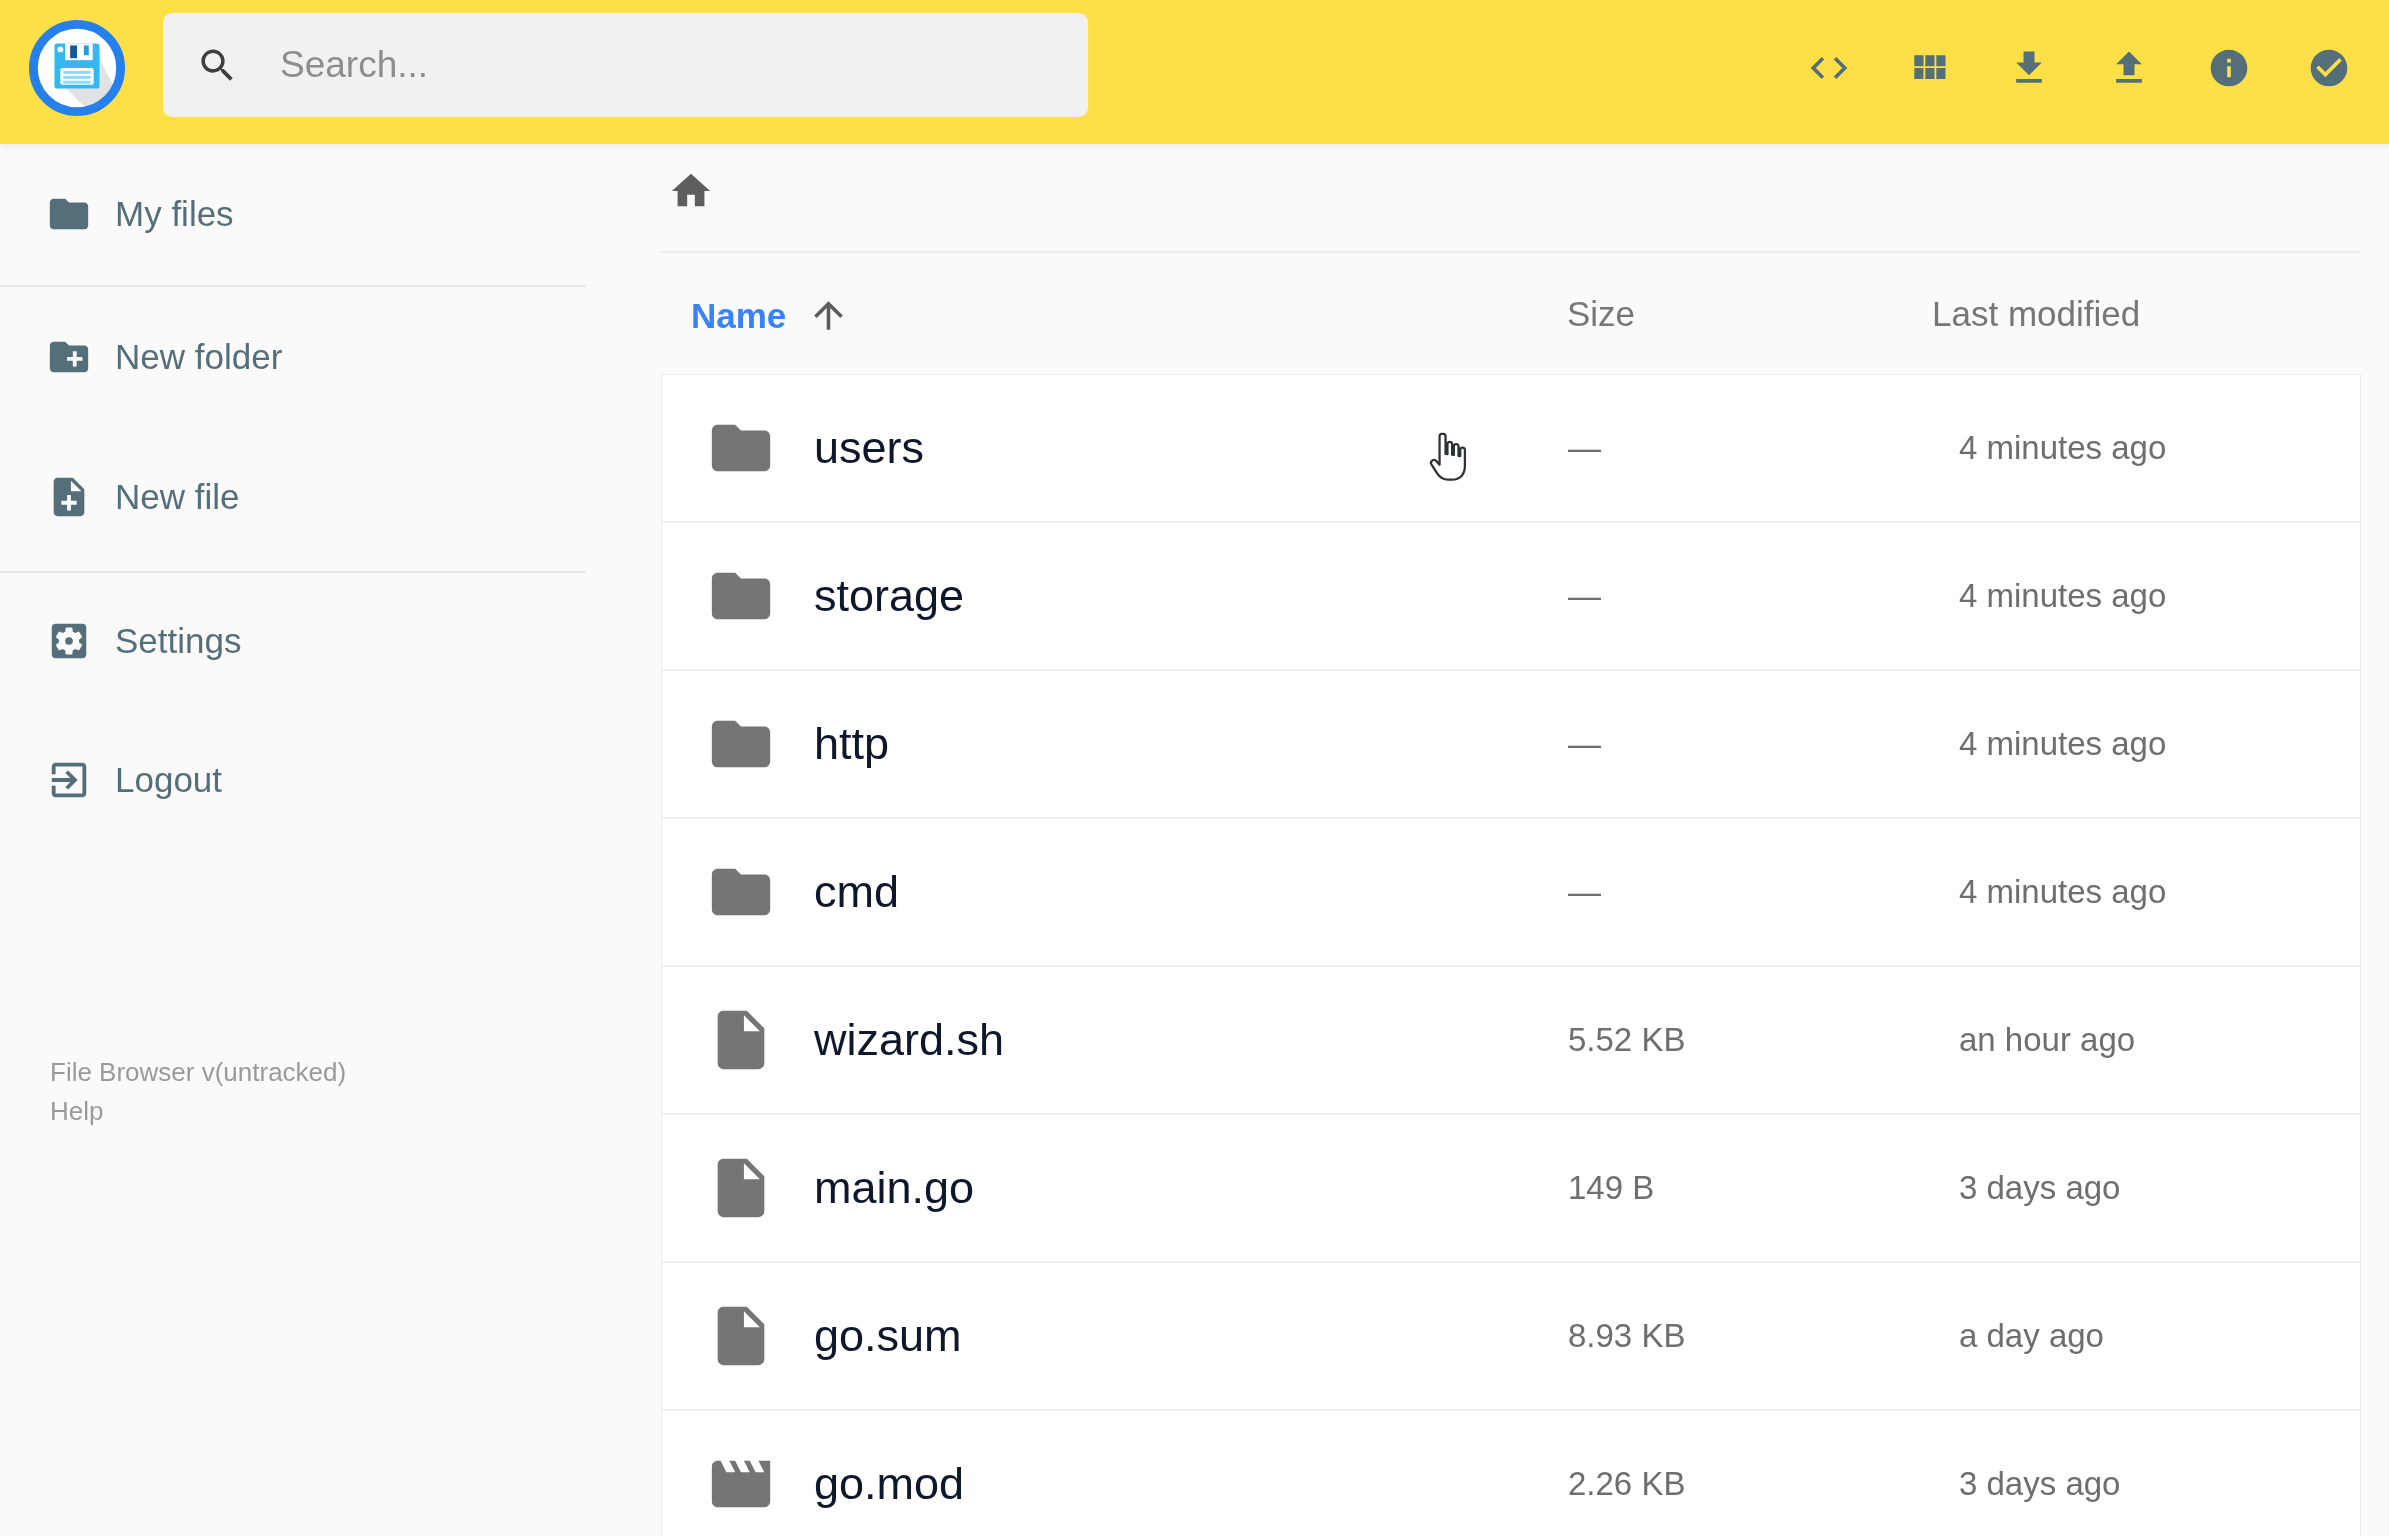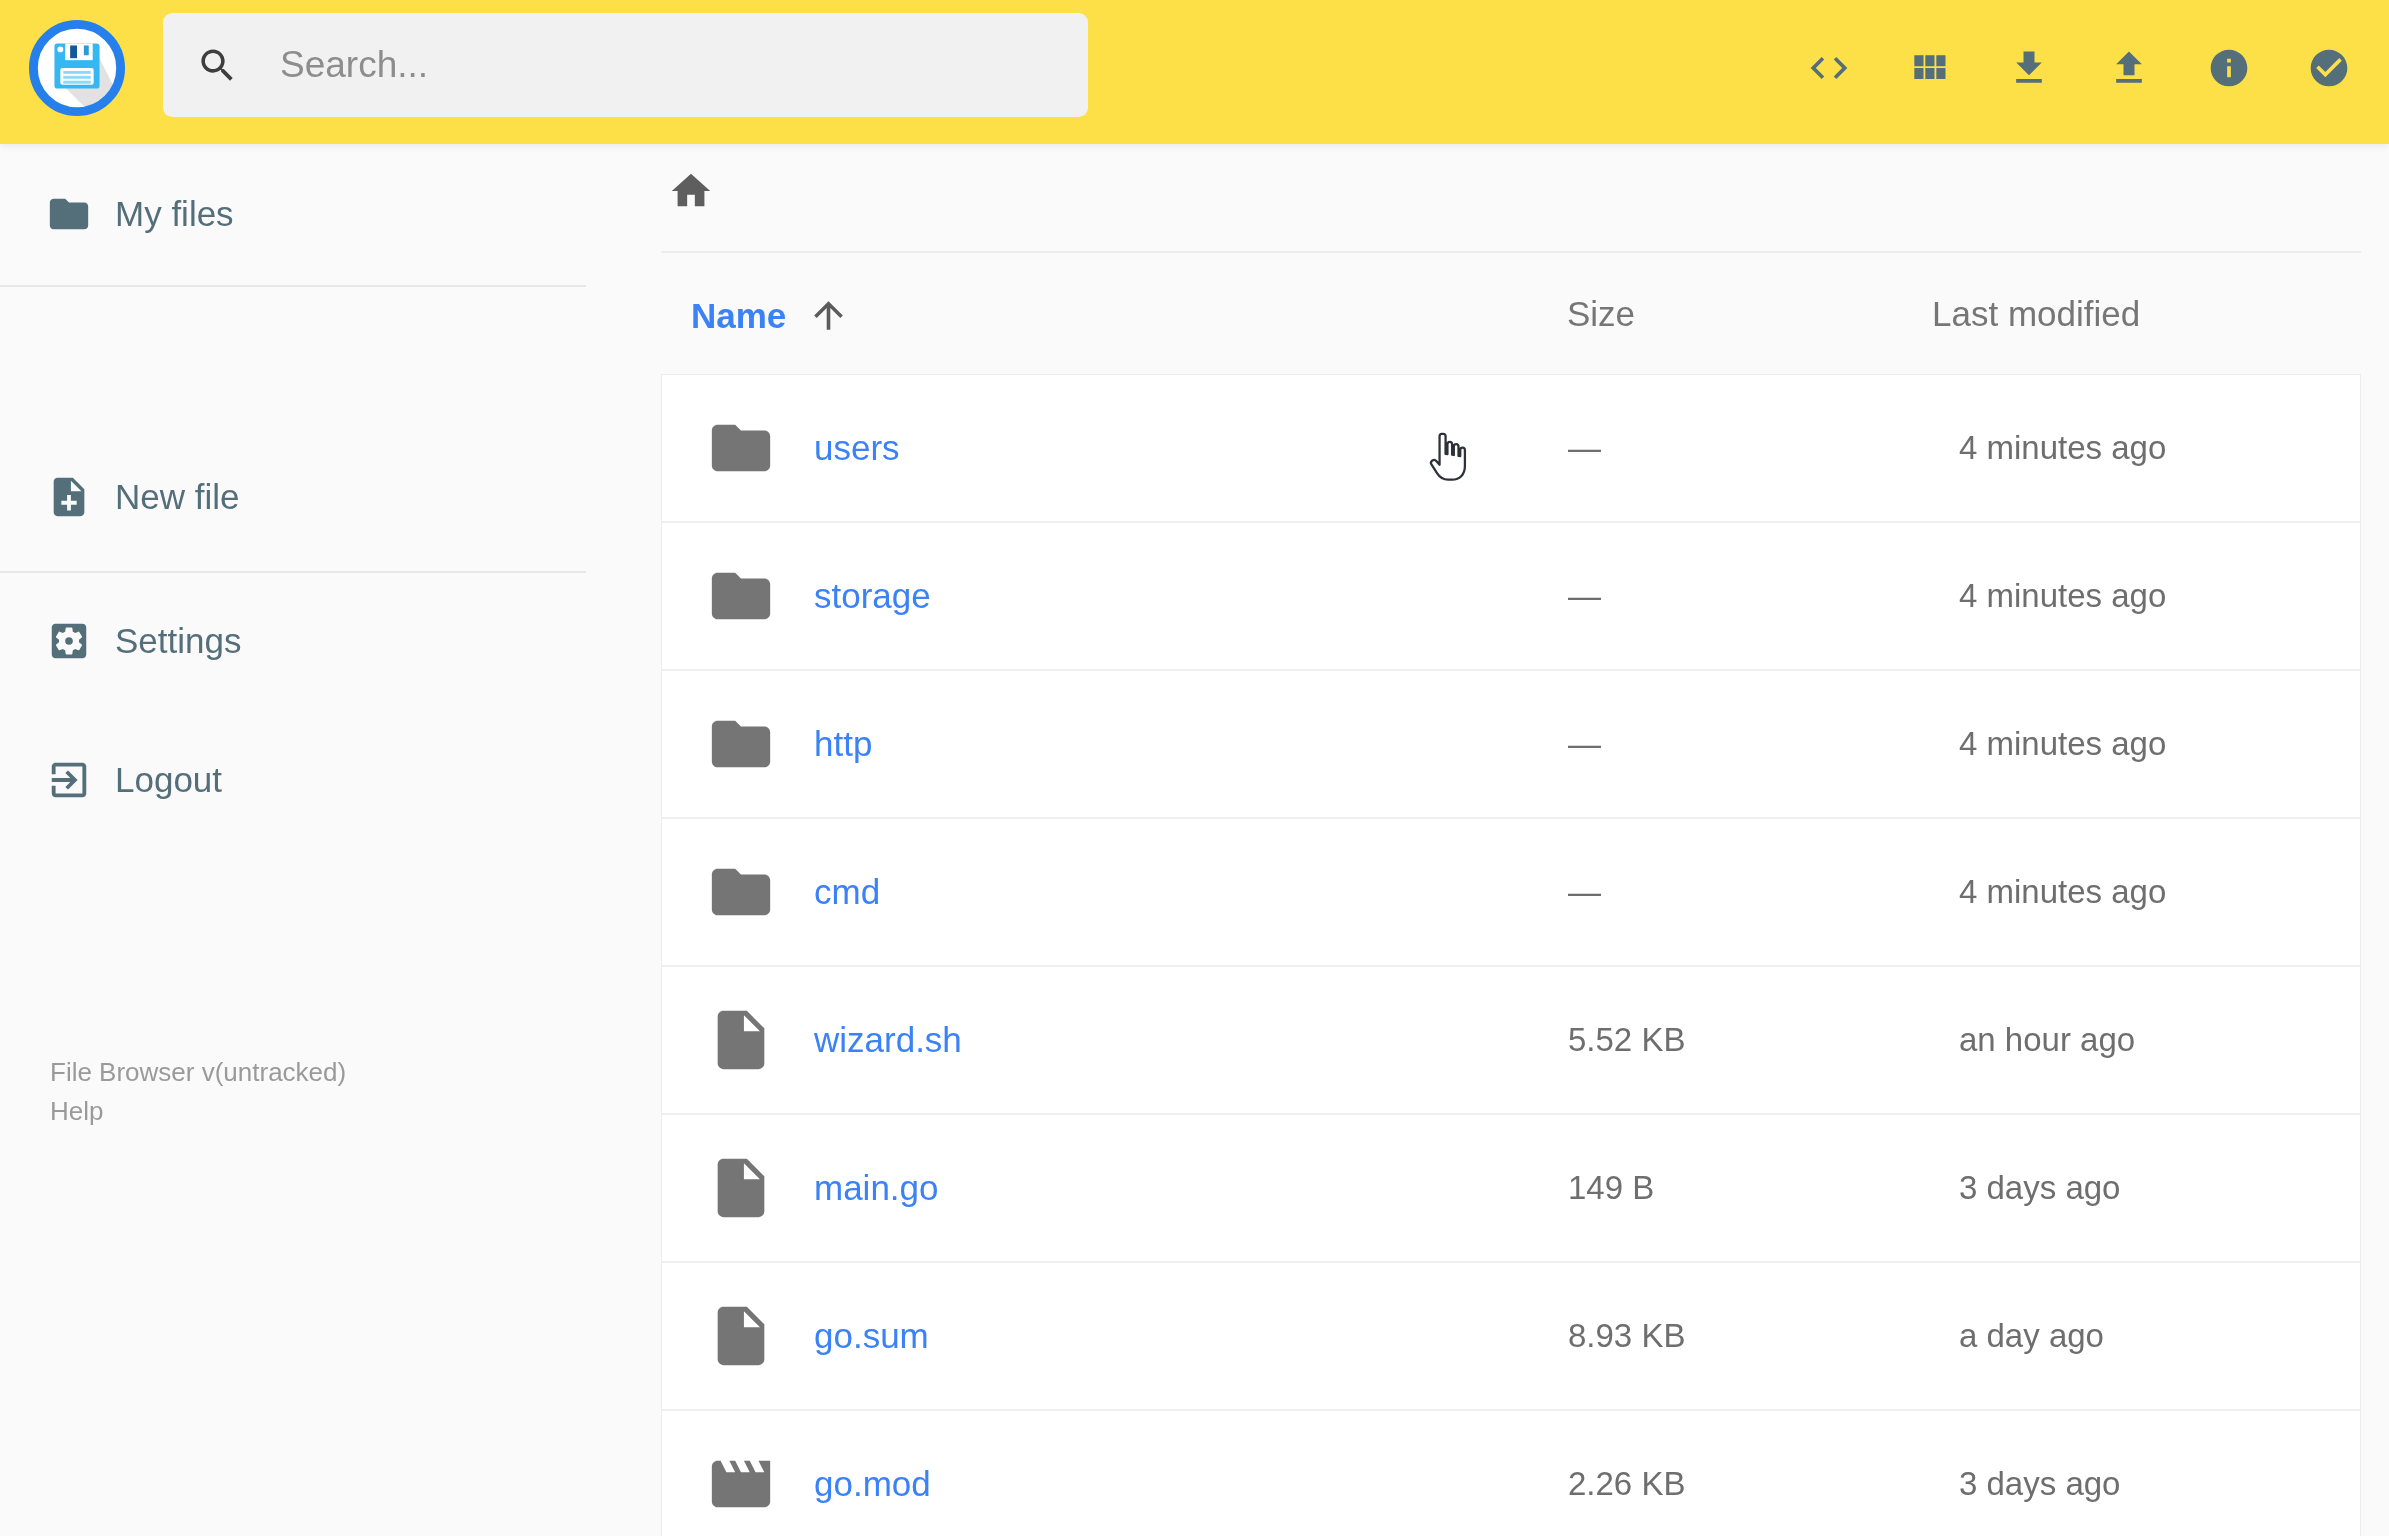--- a/index.html
+++ b/index.html
@@ -66,21 +66,21 @@
   .listing {
     position:absolute; left:661px; top:374px; width:1700px; height:1162px;
     overflow:hidden;
     border-left:1.9px solid #ececec; border-right:1.9px solid #ececec; border-top:1.9px solid #ececec;
   }
   .file-row {
     position:relative; width:100%; height:148px; background:#ffffff;
     border-bottom:2.8px solid #efefef; cursor:pointer;
   }
   .file-row .ricon { position:absolute; left:44px; top:50%; transform:translateY(-50%); width:70px; height:70px; fill:#757575; }
-  .file-row .rname { position:absolute; left:152px; top:50%; transform:translateY(-50%); font-size:35px; color:#3b82f6; }
+  .file-row .rname { position:absolute; left:152px; top:50%; transform:translateY(-50%); font-size:45px; color:#0f172a; }
   .file-row .rsize { position:absolute; left:906px; top:50%; transform:translateY(-50%); font-size:33px; color:#6e6e6e; }
   .file-row .rmod  { position:absolute; left:1285px; top:50%; transform:translateY(-50%); font-size:33px; color:#6e6e6e;margin-left:12px; }
 
   
   .cursor { position:absolute; left:1429px; top:431px; width:43px; height:56px; z-index:50; pointer-events:none; }
 </style>
 </head>
 <body>
 
 <div class="header">
@@ -150,20 +150,26 @@
 </div>
 
 <div class="sidebar">
   <div class="side-item" style="top:36px">
     <svg viewBox="0 0 24 24">
         <path d="M10 4H4c-1.1 0-2 .9-2 2v12c0 1.1.9 2 2 2h16c1.1 0 2-.9 2-2V8c0-1.1-.9-2-2-2h-8l-2-2z"></path>
       </svg>
     <span class="lbl">My files</span>
   </div>
   <div class="sdiv" style="top:141px"></div>
+  <div class="side-item" style="top:179px">
+    <svg viewBox="0 0 24 24">
+        <path d="M20 6h-8l-2-2H4c-1.1 0-2 .9-2 2v12c0 1.1.9 2 2 2h16c1.1 0 2-.9 2-2V8c0-1.1-.9-2-2-2zm-1 8h-3v3h-2v-3h-3v-2h3V9h2v3h3v2z"></path>
+      </svg>
+    <span class="lbl">New folder</span>
+  </div>
   <div class="side-item" style="top:319px">
     <svg viewBox="0 0 24 24">
         <path d="M14 2H6c-1.1 0-2 .9-2 2v16c0 1.1.9 2 2 2h12c1.1 0 2-.9 2-2V8l-6-6zm2 14h-3v3h-2v-3H8v-2h3v-3h2v3h3v2zm-3-7V3.5L18.5 9H13z"></path>
       </svg>
     <span class="lbl">New file</span>
   </div>
   <div class="sdiv" style="top:427px"></div>
   <div class="side-item" style="top:463px">
     <svg viewBox="0 0 24 24">
         <path d="M12 10a2 2 0 0 0-2 2 2 2 0 0 0 2 2 2 2 0 0 0 2-2 2 2 0 0 0-2-2zm7-7H5c-1.11 0-2 .89-2 2v14c0 1.1.9 2 2 2h14c1.1 0 2-.9 2-2V5c0-1.11-.9-2-2-2zm-1.75 9c0 .23-.02.46-.05.68l1.48 1.16c.13.11.17.29.08.45l-1.4 2.42c-.09.15-.27.21-.43.15l-1.74-.7c-.36.28-.76.51-1.19.69l-.25 1.85a.348.348 0 0 1-.35.3h-2.8c-.17 0-.32-.13-.35-.3L10 16.85c-.44-.18-.83-.41-1.19-.69l-1.74.7c-.16.06-.34 0-.43-.15l-1.4-2.42a.353.353 0 0 1 .08-.45l1.48-1.16c-.03-.22-.05-.45-.05-.68 0-.23.02-.46.05-.68L5.32 10.16a.353.353 0 0 1-.08-.45l1.4-2.42c.09-.16.27-.22.43-.16l1.74.71c.36-.28.75-.52 1.19-.69l.25-1.86c.03-.16.18-.29.35-.29h2.8c.17 0 .32.13.35.29l.25 1.86c.43.17.83.41 1.19.69l1.74-.71c.16-.06.34 0 .43.16l1.4 2.42c.09.16.05.34-.08.45l-1.48 1.16c.03.22.05.45.05.68z"></path>

